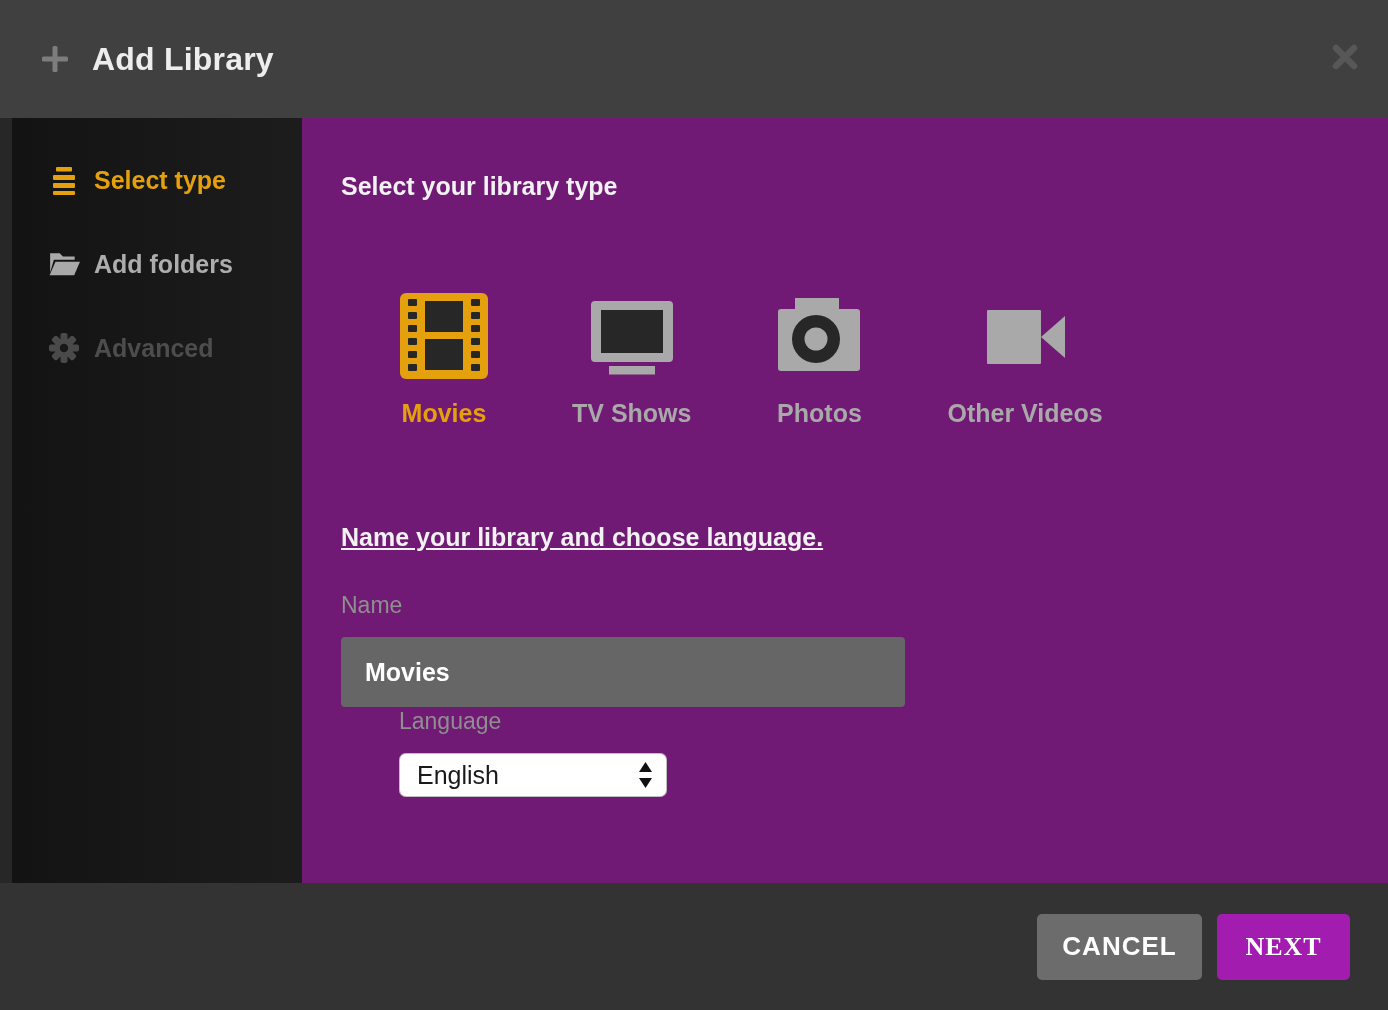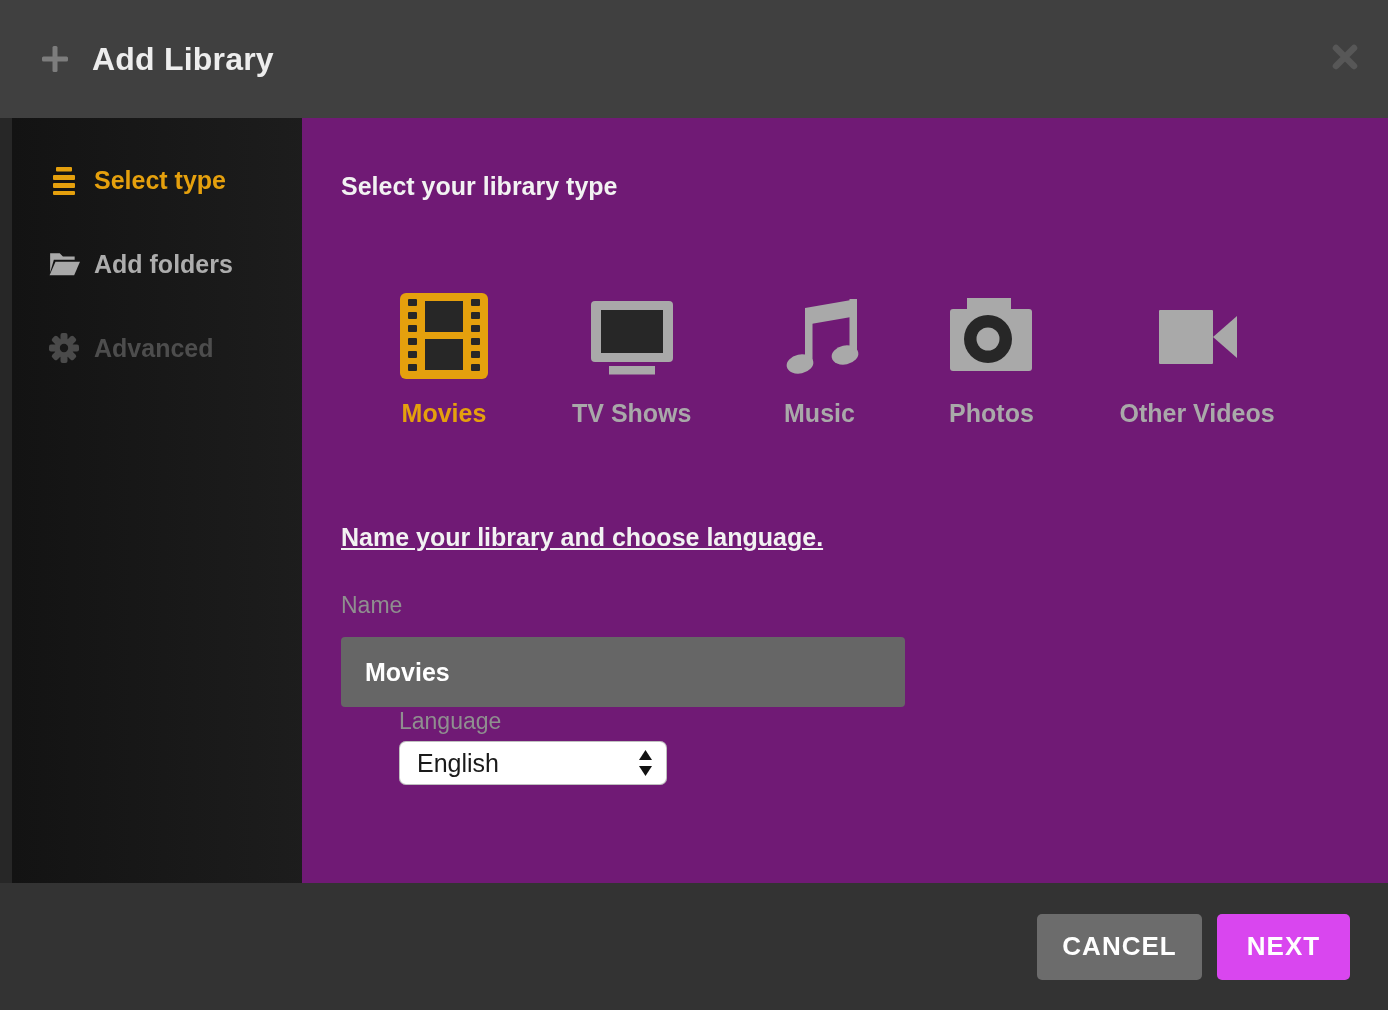--- a/index.html
+++ b/index.html
@@ -69,40 +69,40 @@
   .field-label { font-size:23px; color:#8f8f8f; line-height:28px; }
   .field-col-name { width:564px; }
   .field-col-lang { margin-left:58px; }
   .name-input {
     margin-top:18px; width:564px; height:70px; background:#666666;
     border:none; border-radius:4px; color:#ffffff; font-size:25px;
     font-weight:600; padding:0 24px; font-family:"Liberation Sans",sans-serif;
     outline:none; display:block;
   }
   .select-box {
-    margin-top:6px; width:268px; height:44px; background:#ffffff;
+    margin-top:18px; width:268px; height:44px; background:#ffffff;
     border-radius:7px; display:flex; align-items:center; padding:0 14px 0 18px;
     cursor:pointer; box-shadow:0 0 0 1px rgba(0,0,0,0.25) inset;
   }
   .select-box .sel-text { font-size:25px; color:#1a1a1a; flex:1 1 auto; }
   .select-box .sel-arrows { width:15px; height:26px; flex:0 0 auto; }
 
   
   .footer {
     position:absolute; left:0; bottom:0; width:1388px; height:127px;
     background:#333333; display:flex; align-items:center; justify-content:flex-end;
     padding-right:38px; gap:15px;
   }
   .btn {
     height:66px; border:none; border-radius:5px; color:#ffffff;
     font-size:26px; font-weight:700; letter-spacing:1px; cursor:pointer;
     font-family:"Liberation Sans",sans-serif;
   }
   .btn-cancel { width:165px; background:#6c6c6c; }
-  .btn-next  { width:133px; background:#d946ef; }
+  .btn-next  { width:133px; background:#a21caf;font-family:Liberation Serif, serif; }
 </style>
 </head>
 <body>
 
 <div class="header">
   <span class="plus">
     <svg width="30" height="30" viewBox="0 0 30 30">
       <rect x="12.5" y="2" width="5" height="26" rx="1.5" fill="#7d7d7d"></rect>
       <rect x="2" y="12.5" width="26" height="5" rx="1.5" fill="#7d7d7d"></rect>
     </svg>
@@ -195,34 +195,20 @@
       <span class="t-icon">
         <svg width="88" height="86" viewBox="0 0 88 86">
           <rect x="3" y="8" width="82" height="61" rx="4" fill="#a9a9a9"></rect>
           <rect x="13" y="17" width="62" height="43" fill="#272727"></rect>
           <rect x="21" y="73" width="46" height="8.5" fill="#a9a9a9"></rect>
         </svg>
       </span>
       <span class="t-label">TV Shows</span>
     </div>
 
-    <div class="type-item">
-      <span class="t-icon">
-        <svg width="88" height="86" viewBox="0 0 88 86">
-          <g fill="#a9a9a9">
-            <polygon points="30,15 82,6 82,23 30,32"></polygon>
-            <rect x="30" y="15" width="7.5" height="56"></rect>
-            <rect x="74.5" y="6" width="7.5" height="56"></rect>
-            <ellipse cx="25" cy="71" rx="13.5" ry="9.5" transform="rotate(-12 25 71)"></ellipse>
-            <ellipse cx="70" cy="62" rx="13.5" ry="9.5" transform="rotate(-12 70 62)"></ellipse>
-          </g>
-        </svg>
-      </span>
-      <span class="t-label">Music</span>
-    </div>
 
     <div class="type-item">
       <span class="t-icon">
         <svg width="88" height="86" viewBox="0 0 88 86">
           <rect x="20" y="5" width="44" height="16" fill="#a9a9a9"></rect>
           <rect x="3" y="16" width="82" height="62" rx="3" fill="#a9a9a9"></rect>
           <circle cx="41" cy="46" r="24" fill="#272727"></circle>
           <circle cx="41" cy="46" r="11.5" fill="#a9a9a9"></circle>
         </svg>
       </span>

